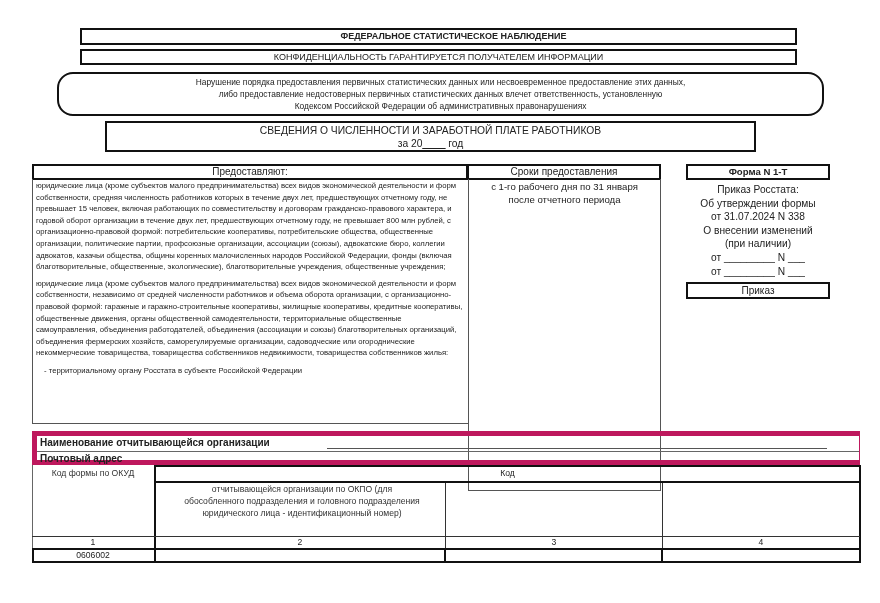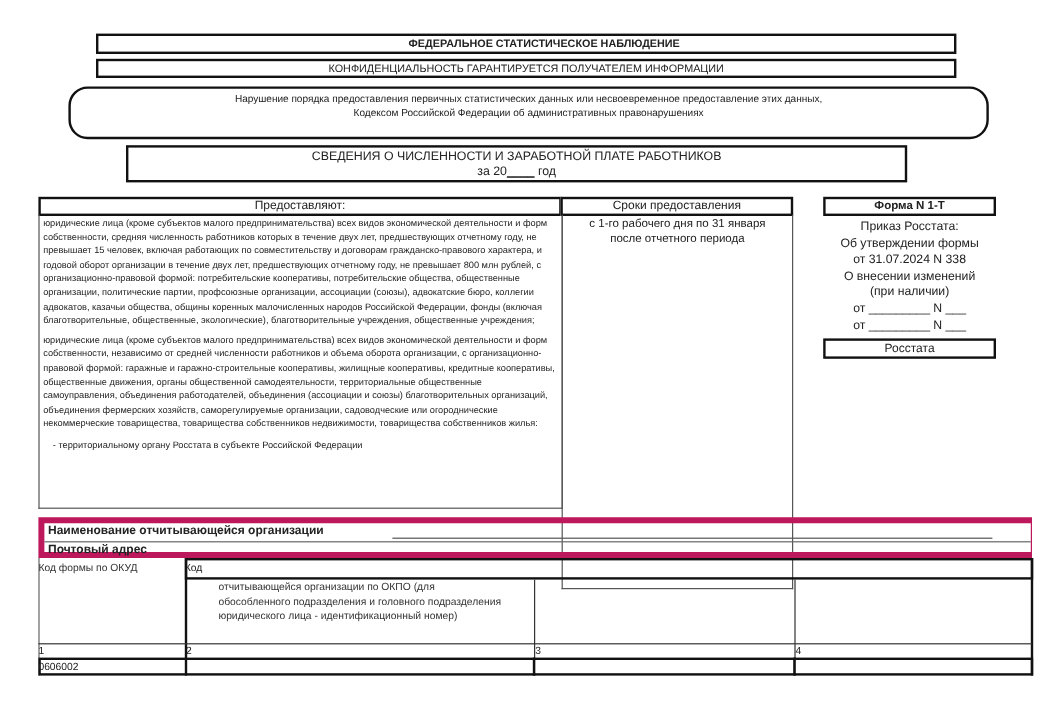--- a/index.html
+++ b/index.html
@@ -29,32 +29,33 @@
     #order-text .line { display: block; }
     #periodicity { left: 686px; top: 282px; width: 144px; height: 17px; font-size: 10px; line-height: 13px; }
 
     #org-area { left: 32px; top: 431px; width: 828px; height: 34px; border: 5px solid #be185d; border-right-width: 1px; }
     .org-row { position: absolute; left: 0; width: 100%; height: 16px; font-size: 10px; font-weight: bold; line-height: 14px; padding-left: 3px; box-sizing: border-box; }
     .org-row .fill { position: absolute; bottom: 2px; height: 1px; background: #555; }
     #org-name-row { top: 0; border-bottom: 1px solid #666; }
     #org-addr-row { top: 16px; }
 
     #code-table { left: 32px; top: 465px; width: 828px; height: 98px; }
-    .cell { position: absolute; box-sizing: border-box; font-size: 8.6px; line-height: 12px; }
+    .cell { position: absolute; box-sizing: border-box; font-size: 8.6px; line-height: 12px; text-align: center; }
     .vline { position: absolute; background: #333; width: 1px; }
     .hline { position: absolute; background: #333; height: 1px; }
   </style>
 </head>
 <body>
 
 <div id="fed-header" class="abs box center">ФЕДЕРАЛЬНОЕ СТАТИСТИЧЕСКОЕ НАБЛЮДЕНИЕ</div>
 <div id="conf-header" class="abs box center">КОНФИДЕНЦИАЛЬНОСТЬ ГАРАНТИРУЕТСЯ ПОЛУЧАТЕЛЕМ ИНФОРМАЦИИ</div>
 
 <div id="violation" class="abs box center">
   <div>Нарушение порядка предоставления первичных статистических данных или несвоевременное предоставление этих данных,</div>
+  <div>либо предоставление недостоверных первичных статистических данных влечет ответственность, установленную</div>
   <div>Кодексом Российской Федерации об административных правонарушениях</div>
 </div>
 
 <div id="title-box" class="abs box center">
   <div>СВЕДЕНИЯ О ЧИСЛЕННОСТИ И ЗАРАБОТНОЙ ПЛАТЕ РАБОТНИКОВ</div>
   <div>
     <span>за 20</span><span style="text-decoration: underline;">____</span>
     <span>год</span>
   </div>
 </div>
@@ -75,21 +76,21 @@
 <div id="form-code" class="abs box center">Форма N 1-Т</div>
 <div id="order-text" class="abs center">
   <span class="line">Приказ Росстата:</span>
   <span class="line">Об утверждении формы</span>
   <span class="line">от 31.07.2024 N 338</span>
   <span class="line">О внесении изменений</span>
   <span class="line">(при наличии)</span>
   <span class="line">от _________ N ___</span>
   <span class="line">от _________ N ___</span>
 </div>
-<div id="periodicity" class="abs box center">Росстата</div>
+<div id="periodicity" class="abs box center">Приказ</div>
 
 <div id="org-area" class="abs">
   <div id="org-name-row" class="org-row">
     <span>Наименование отчитывающейся организации</span>
     <span class="fill" style="left: 290px; width: 500px;"></span>
   </div>
   <div id="org-addr-row" class="org-row">
     <span>Почтовый адрес</span>
     <span class="fill" style="left: 146px; width: 644px;"></span>
   </div>

